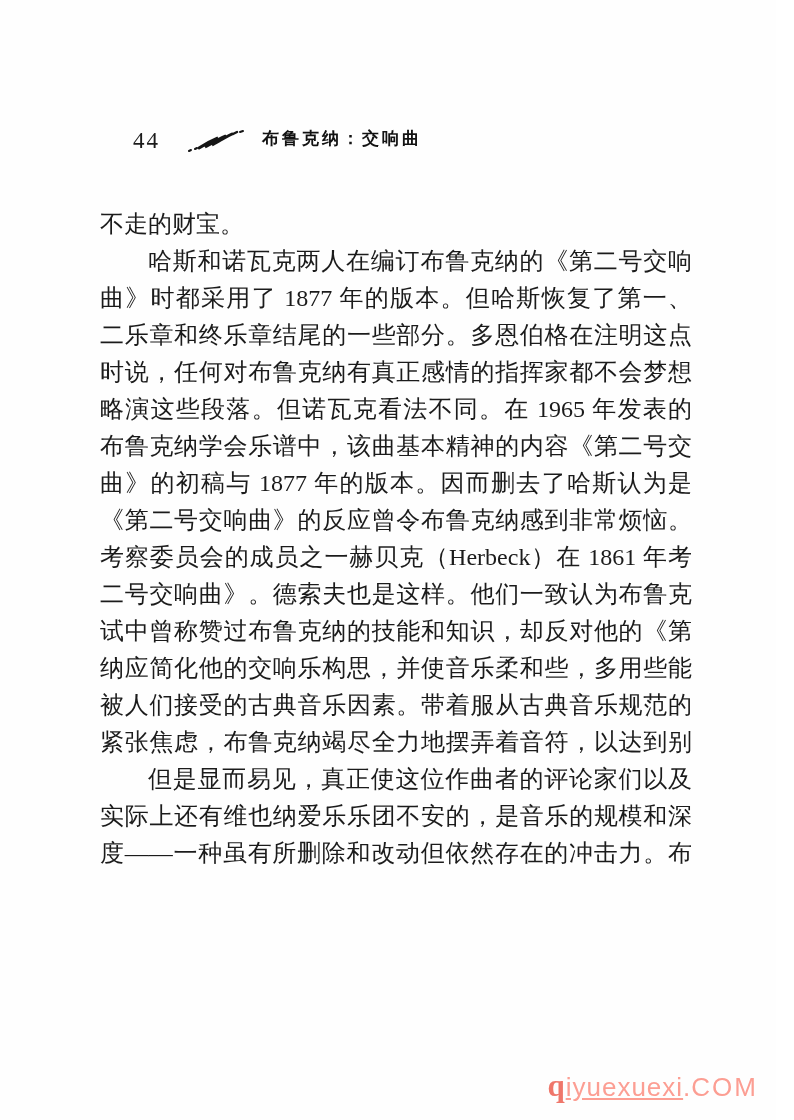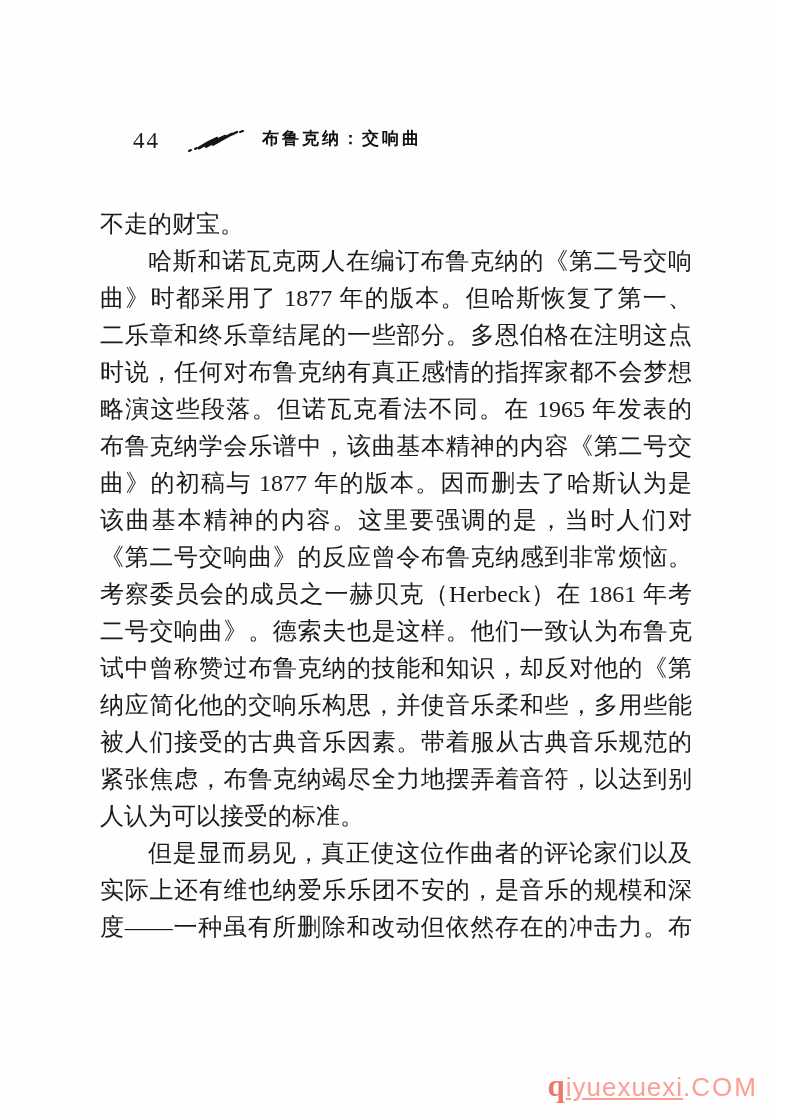--- a/index.html
+++ b/index.html
@@ -122,29 +122,27 @@
 
   <div id="body-text">
       <div class="line short">不走的财宝。</div>
       <div class="line indent">哈斯和诺瓦克两人在编订布鲁克纳的《第二号交响</div>
       <div class="line">曲》时都采用了 1877 年的版本。但哈斯恢复了第一、</div>
       <div class="line">二乐章和终乐章结尾的一些部分。多恩伯格在注明这点</div>
       <div class="line">时说，任何对布鲁克纳有真正感情的指挥家都不会梦想</div>
       <div class="line">略演这些段落。但诺瓦克看法不同。在 1965 年发表的</div>
       <div class="line">布鲁克纳学会乐谱中，该曲基本精神的内容《第二号交响</div>
       <div class="line">曲》的初稿与 1877 年的版本。因而删去了哈斯认为是</div>
-      <div class="line">该曲基本精神的内容。这里要强调的是，当时人们对</div>
       <div class="line">《第二号交响曲》的反应曾令布鲁克纳感到非常烦恼。</div>
       <div class="line">考察委员会的成员之一赫贝克（Herbeck）在 1861 年考</div>
       <div class="line">二号交响曲》。德索夫也是这样。他们一致认为布鲁克</div>
       <div class="line">试中曾称赞过布鲁克纳的技能和知识，却反对他的《第</div>
       <div class="line">纳应简化他的交响乐构思，并使音乐柔和些，多用些能</div>
       <div class="line">被人们接受的古典音乐因素。带着服从古典音乐规范的</div>
       <div class="line">紧张焦虑，布鲁克纳竭尽全力地摆弄着音符，以达到别</div>
-      <div class="line short">人认为可以接受的标准。</div>
       <div class="line indent">但是显而易见，真正使这位作曲者的评论家们以及</div>
       <div class="line">实际上还有维也纳爱乐乐团不安的，是音乐的规模和深</div>
       <div class="line">度——一种虽有所删除和改动但依然存在的冲击力。布</div>
     </div>
 
   <div id="watermark">
     <span class="wm-q" style="color: rgb(239, 119, 107);">q</span><span class="wm-body" style="color: rgb(252, 158, 147); text-decoration: underline;">iyuexuexi</span><span class="wm-dot" style="color: rgb(252, 158, 147);">.</span><span class="wm-suffix" style="color: rgb(252, 158, 147); margin-top: 44px;">COM</span>
   </div>
 
 </div>

